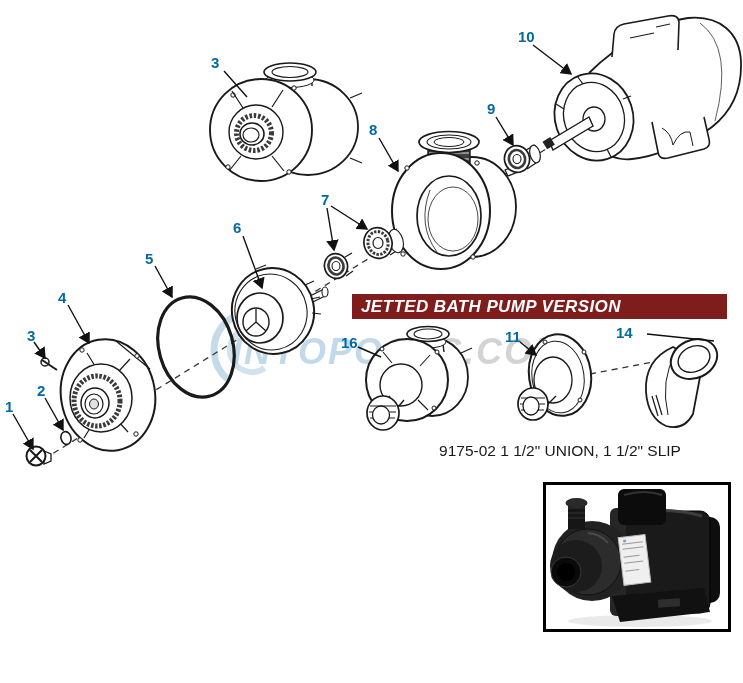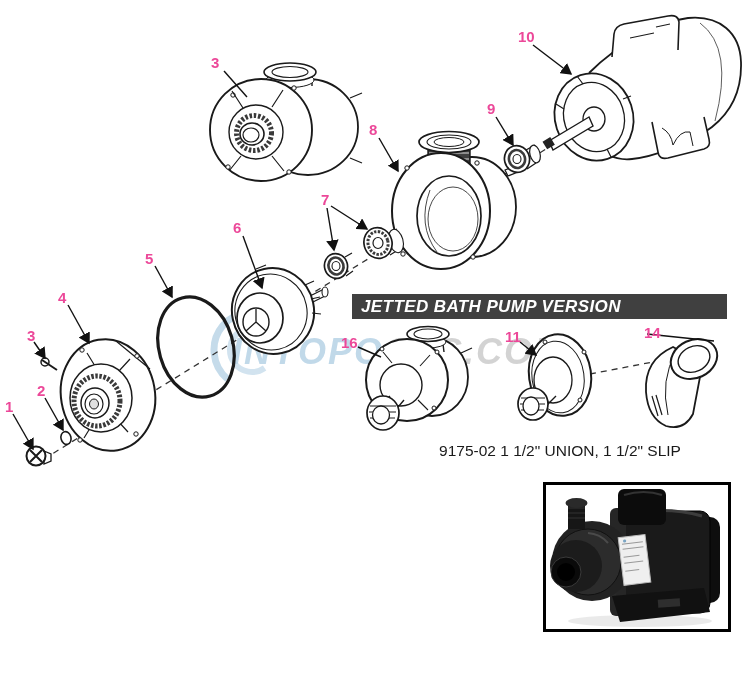--- a/index.html
+++ b/index.html
@@ -2,26 +2,26 @@
 <html><head>
 <meta charset="utf-8">
 <style>
   html,body{margin:0;padding:0;background:#ffffff;}
   .canvas{
     position:relative;width:743px;height:683px;background:#ffffff;
     font-family:"Liberation Sans",sans-serif;overflow:hidden;
   }
   .artwork{position:absolute;left:0;top:0;}
   .plabel{
-    position:absolute;font-weight:bold;font-size:15px;color:#ec4899;
+    position:absolute;font-weight:bold;font-size:15px;color:#0369a1;
     line-height:1;user-select:none;
   }
   .banner{
     position:absolute;left:352px;top:294px;width:375px;height:25px;
-    background:#404040;color:#ffffff;font-weight:bold;font-style:italic;
+    background:#7f1d1d;color:#ffffff;font-weight:bold;font-style:italic;
     font-size:17px;line-height:25px;padding-left:9px;box-sizing:border-box;
     letter-spacing:0.4px;white-space:nowrap;
   }
   .caption{
     position:absolute;left:420px;top:442px;width:280px;text-align:center;
     font-size:15.5px;color:#1a1a1a;white-space:nowrap;
   }
 </style>
 </head>
 <body>
@@ -259,17 +259,17 @@
   <div class="plabel" style="left:37px;top:383px">2</div>
   <div class="plabel" style="left:27px;top:328px">3</div>
   <div class="plabel" style="left:58px;top:290px">4</div>
   <div class="plabel" style="left:145px;top:251px">5</div>
   <div class="plabel" style="left:233px;top:220px">6</div>
   <div class="plabel" style="left:321px;top:192px">7</div>
   <div class="plabel" style="left:369px;top:122px">8</div>
   <div class="plabel" style="left:487px;top:101px">9</div>
   <div class="plabel" style="left:518px;top:29px">10</div>
   <div class="plabel" style="left:211px;top:55px">3</div>
-  <div class="plabel" style="left:644px;top:325px">14</div>
+  <div class="plabel" style="left:616px;top:325px">14</div>
   <div class="plabel" style="left:505px;top:329px">11</div>
   <div class="plabel" style="left:341px;top:335px">16</div>
 
 </div>
 
 </body></html>

